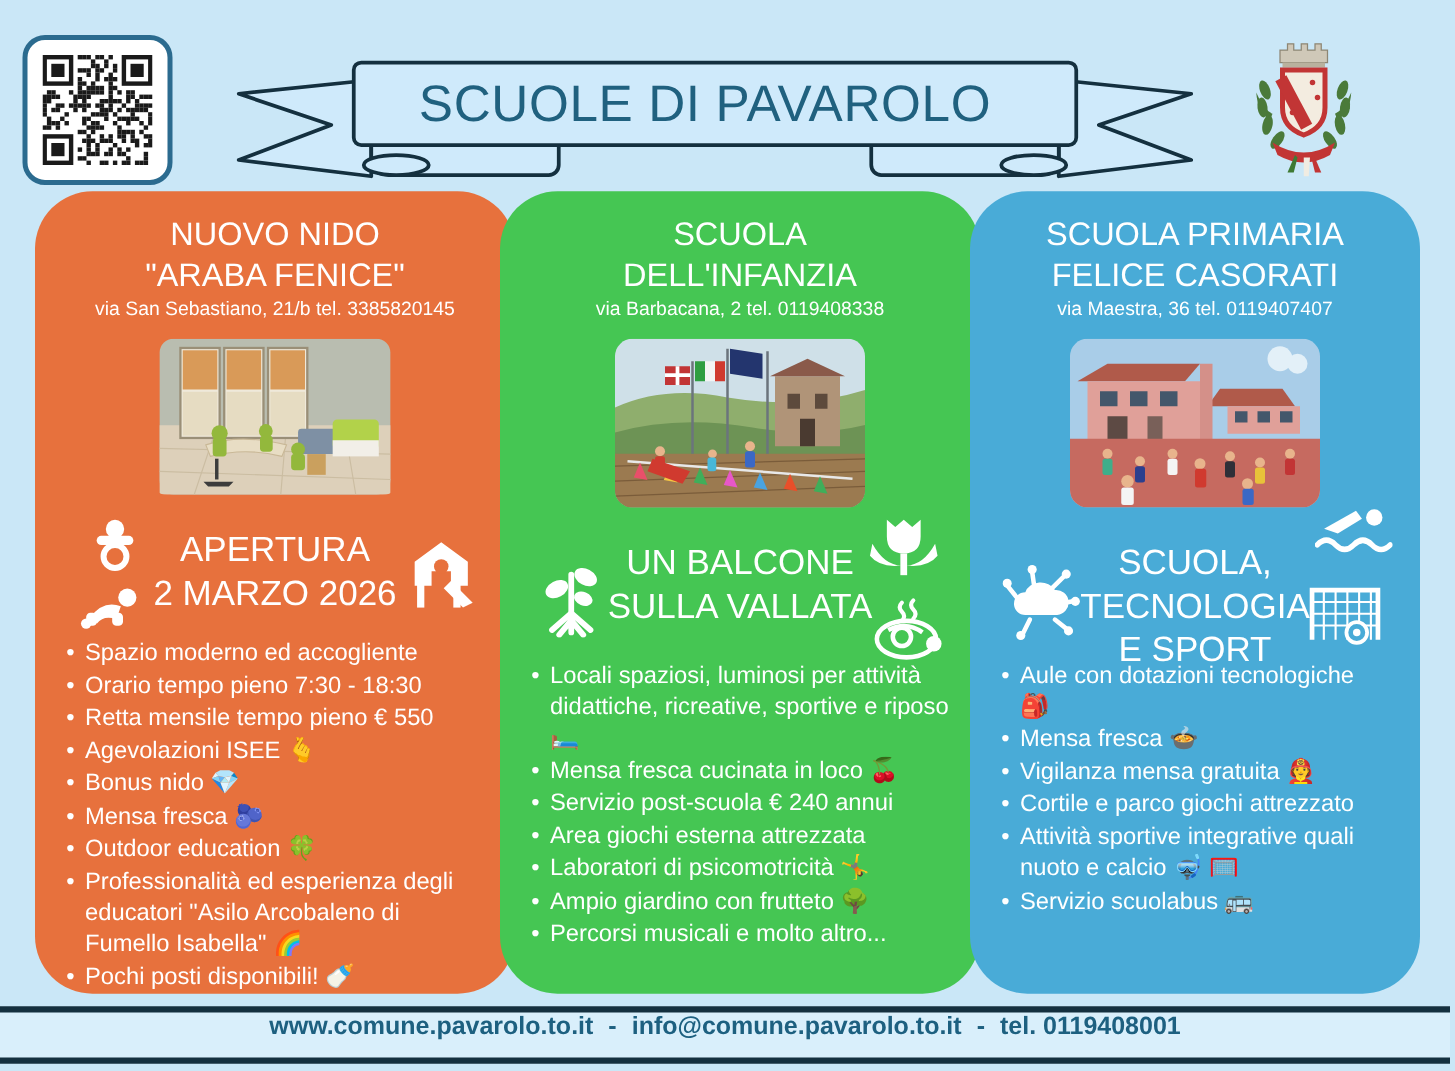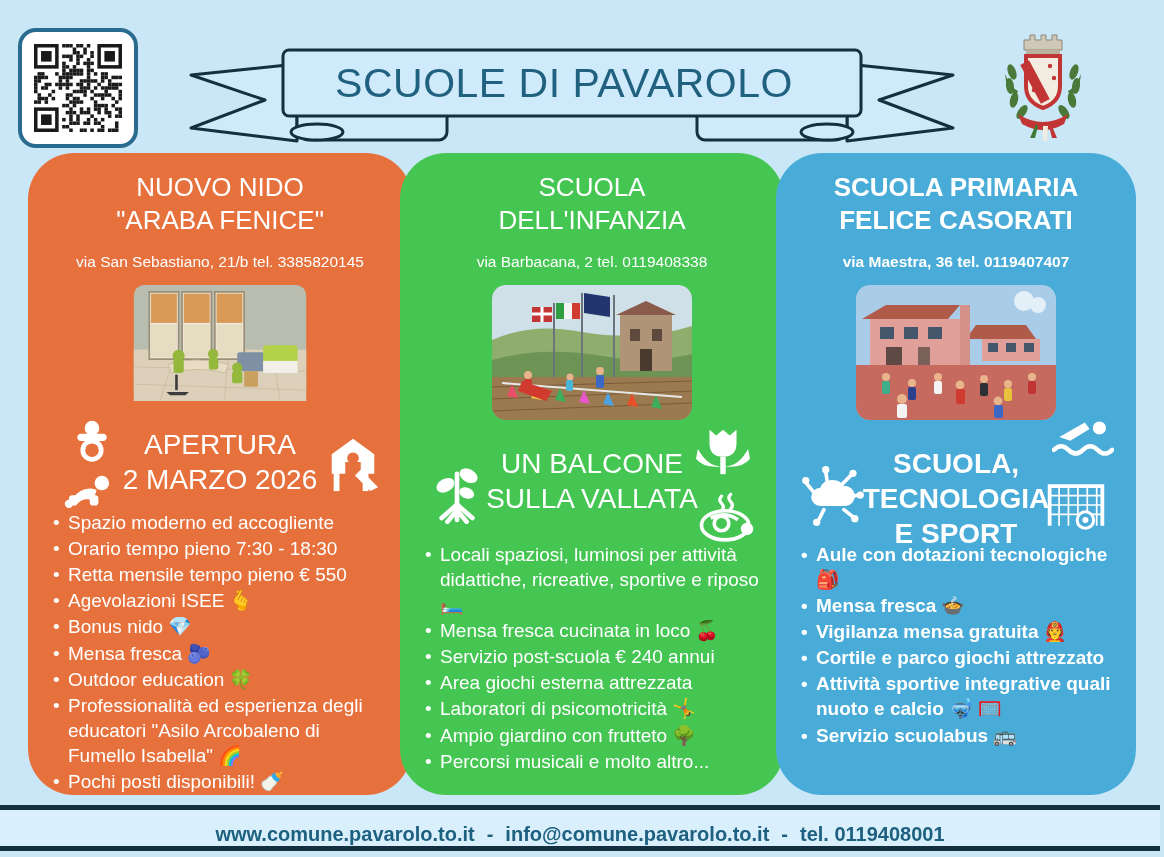--- a/index.html
+++ b/index.html
@@ -11,33 +11,33 @@
   .banner-svg{position:absolute;left:177px;top:44px;width:790px;height:104px;}
   .banner-title{position:absolute;left:283px;top:52px;width:562px;height:62px;display:flex;
     align-items:center;justify-content:center;font-size:41px;font-weight:400;letter-spacing:.5px;
     color:var(--title-text,#20617f);white-space:nowrap;}
   .crest{position:absolute;left:1002px;top:26px;width:82px;height:118px;}
   
   .card{position:absolute;top:153px;height:642px;width:384px;border-radius:46px;color:#fff;
     box-sizing:border-box;padding:14px 24px 0 24px;display:flex;flex-direction:column;}
   .card-orange{left:28px;background:var(--card-orange,#e7713d);}
   .card-green{left:400px;background:var(--card-green,#45c653);}
-  .card-blue{left:776px;background:var(--card-blue,#49abd7);width:360px;font-weight:bold;}
+  .card-blue{left:776px;background:var(--card-blue,#49abd7);width:360px;}
   .card-title{text-align:center;font-size:26px;line-height:1.25;margin-top:4px;}
-  .card-address{text-align:center;font-size:15.5px;margin-top:17px;}
+  .card-address{text-align:center;font-size:15.5px;margin-top:3px;}
   .photo{margin:14px auto 0 auto;width:200px;height:135px;border-radius:14px;display:block;}
   .heading-zone{position:relative;height:96px;margin-top:20px;}
   .heading-text{position:absolute;left:0;right:0;top:6px;text-align:center;font-size:28px;line-height:1.25;}
   .hicon{position:absolute;}
   .bullets{list-style:none;margin:6px 0 0 0;padding:0;font-size:19px;line-height:1.32;}
   .bullets li{position:relative;padding-left:16px;margin:0 0 1px 0;}
   .bullets li::before{content:"\2022";position:absolute;left:1px;}
   
   .footer-band{position:absolute;left:0;right:4px;top:805px;height:36px;background:#d9effb;
-    border-top:5px solid #14303f;border-bottom:5px solid #14303f;display:flex;align-items:flex-end;
+    border-top:5px solid #14303f;border-bottom:5px solid #14303f;display:flex;align-items:flex-start;
     justify-content:center;gap:12px;font-size:20px;font-weight:600;color:#1d6080;box-sizing:content-box;}
 </style>
 </head>
 <body>
 
 <div id="poster">
 
   <div class="qr-box">
     <svg id="qr-svg" width="88" height="88" viewBox="0 0 100 100">
         <rect x="32" y="0" width="4" height="4" fill="#1a1a1a"></rect>

